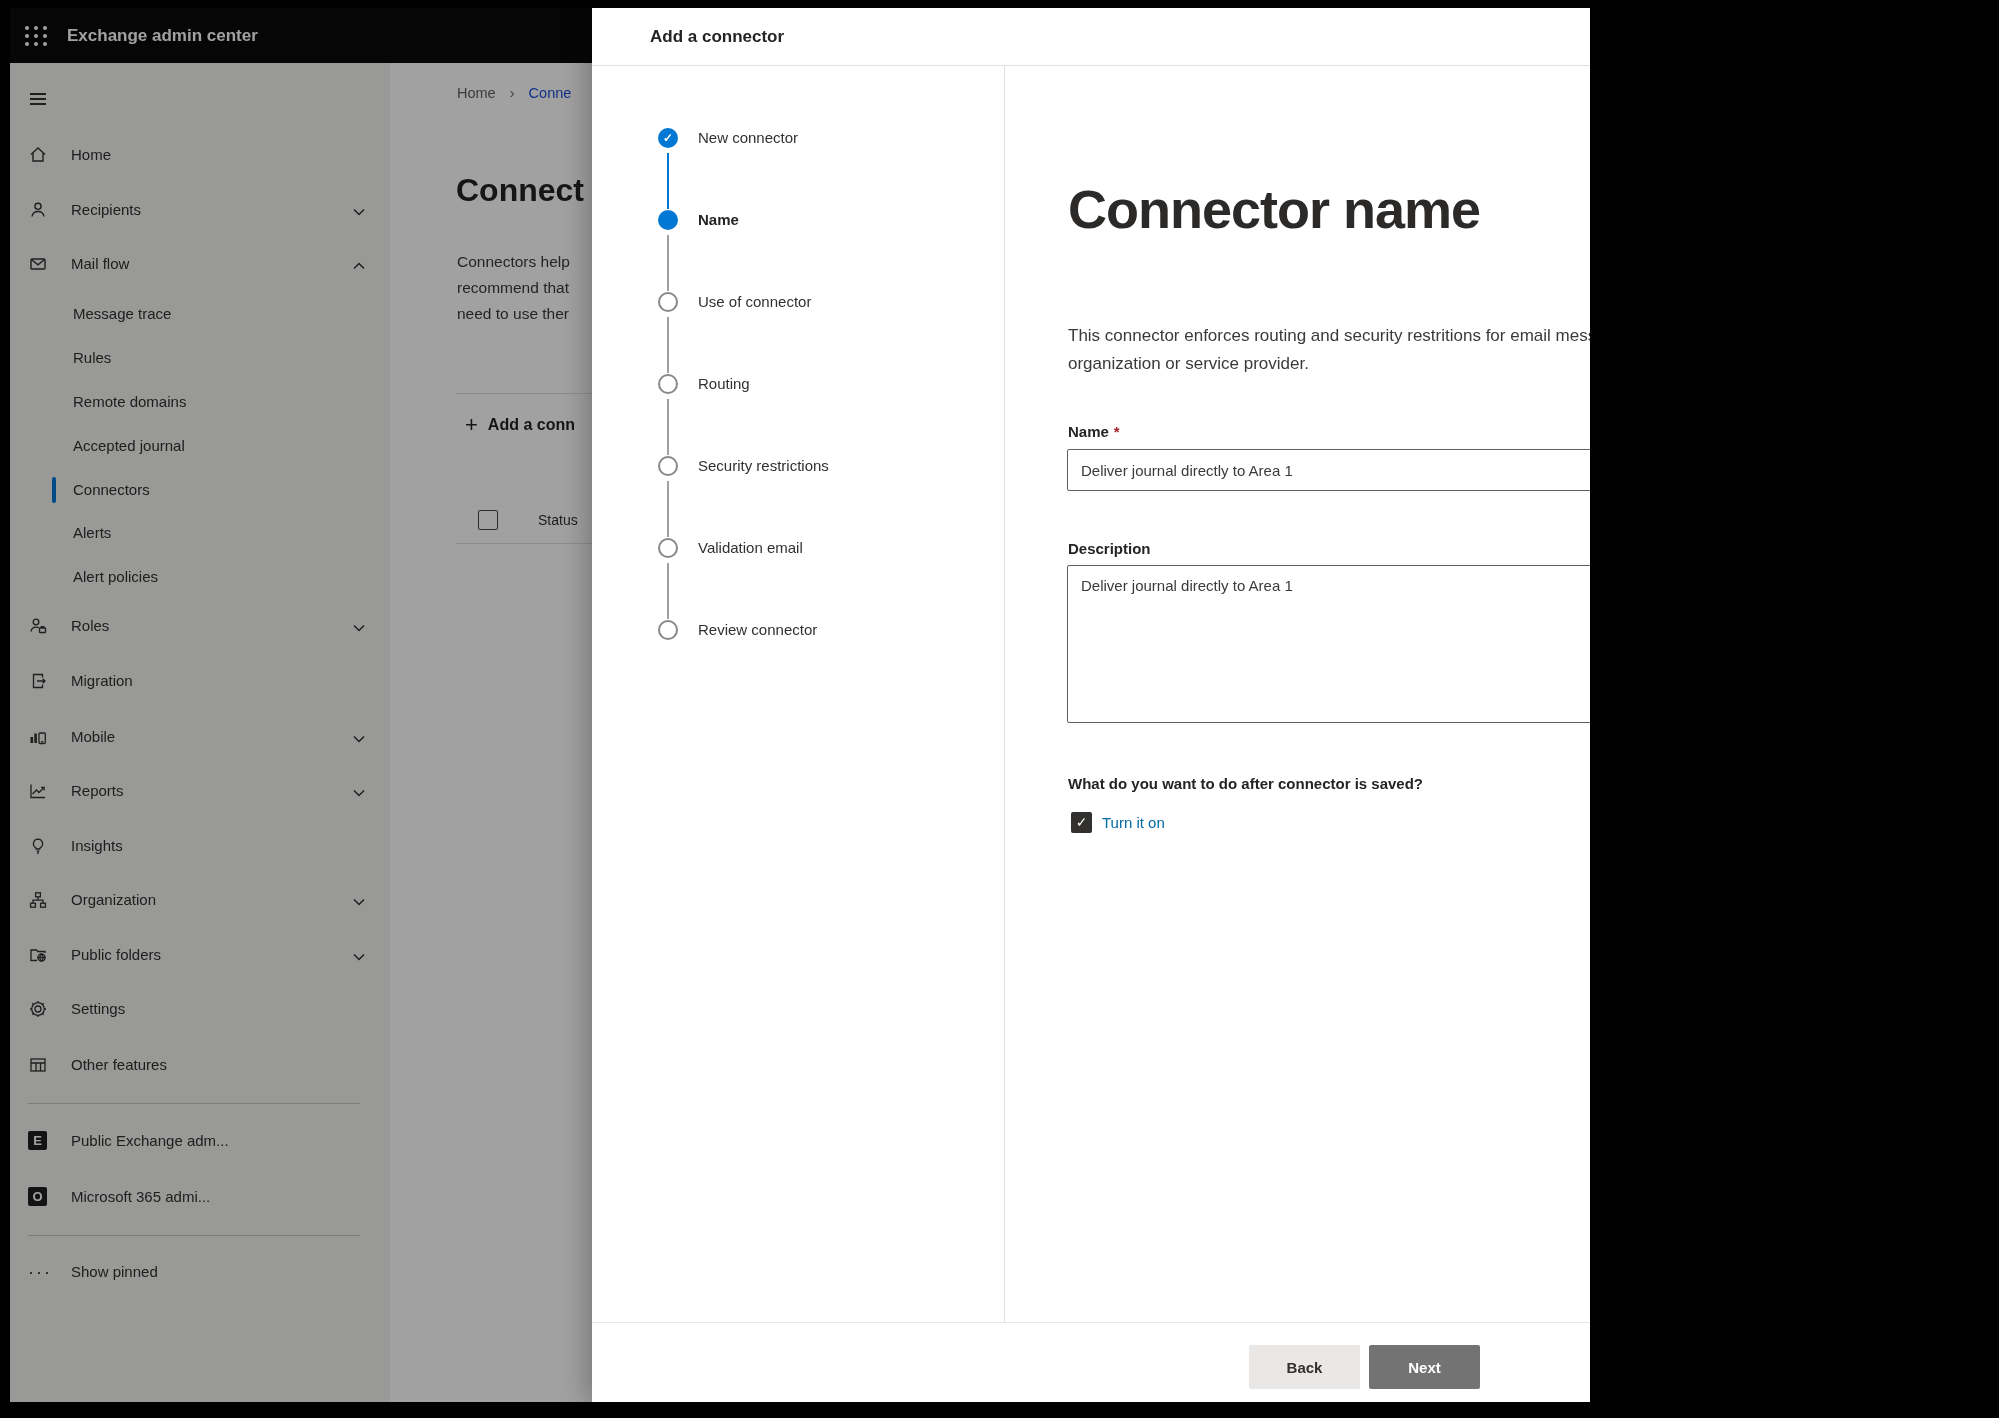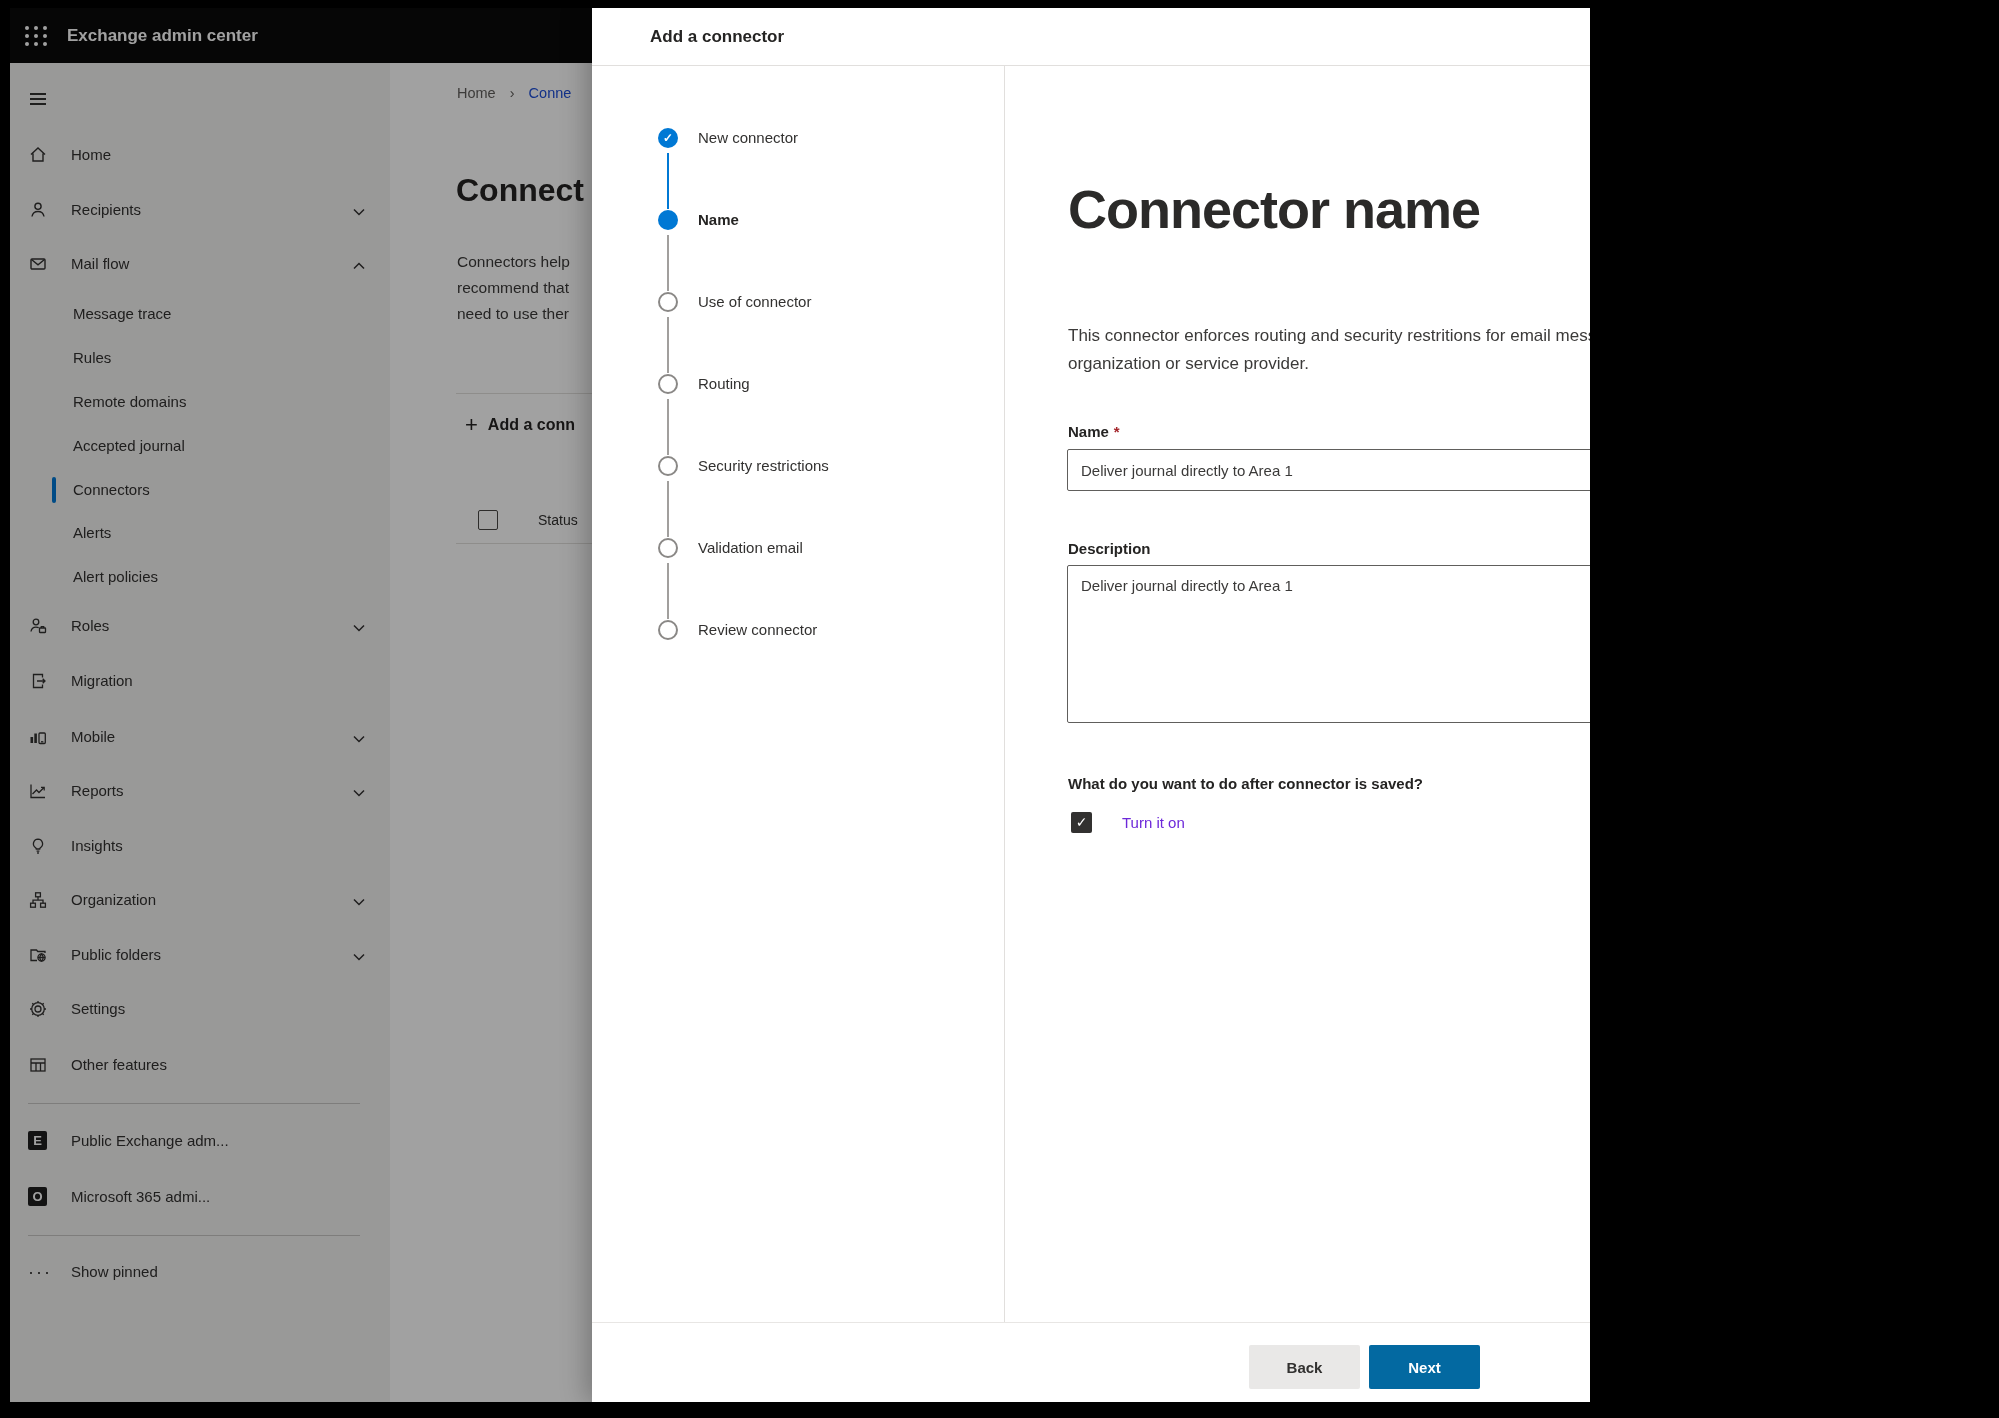--- a/index.html
+++ b/index.html
@@ -73,27 +73,27 @@
   .content-desc { position:absolute; left:476px; top:314px; width:850px; font-size:17px; line-height:28px; color:#3b3a39; }
   .field-label { position:absolute; left:476px; font-size:15px; font-weight:700; color:#252423; white-space:nowrap; }
   .field-label .req { color:#a4262c; font-weight:700; margin-left:5px; }
   .name-input { position:absolute; left:475px; top:441px; width:837px; height:42px; border:1px solid #605e5c; border-radius:2px;
                 padding:0 13px; font-size:15px; color:#3b3a39; font-family:"Liberation Sans",sans-serif; background:#fff; }
   .desc-textarea { position:absolute; left:475px; top:557px; width:837px; height:158px; border:1px solid #605e5c; border-radius:2px;
                 padding:11px 13px; font-size:15px; color:#3b3a39; font-family:"Liberation Sans",sans-serif; resize:none; background:#fff; }
   .question { position:absolute; left:476px; top:767px; font-size:15px; font-weight:700; color:#252423; white-space:nowrap; }
   .turnon-check { position:absolute; left:479px; top:804px; width:21px; height:21px; background:#323130; border-radius:2px;
                   color:#fff; font-size:14px; line-height:21px; text-align:center; cursor:pointer; }
-  .turnon-label { position:absolute; left:510px; top:804px; line-height:21px; font-size:15px; color:#6d28d9; cursor:pointer;margin-left:20px; }
+  .turnon-label { position:absolute; left:510px; top:804px; line-height:21px; font-size:15px; color:#0369a1; cursor:pointer; }
 
   .modal-footer { position:absolute; left:0; top:1314px; width:100%; height:80px; border-top:1px solid #e8e6e4; background:#fff; }
   .btn { position:absolute; top:22px; width:111px; height:44px; border:none; border-radius:2px;
          font-size:15px; font-weight:600; font-family:"Liberation Sans",sans-serif; cursor:pointer; }
   .btn-back { left:657px; background:#e9e8e7; color:#323130; }
-  .btn-next { left:777px; background:#0369a1; color:#fff; }
+  .btn-next { left:777px; background:#737373; color:#fff; }
 </style>
 </head>
 <body>
 
 <div class="screen">
   <div class="app">
 
     <div class="topbar">
       <div class="waffle">
         <i></i>

